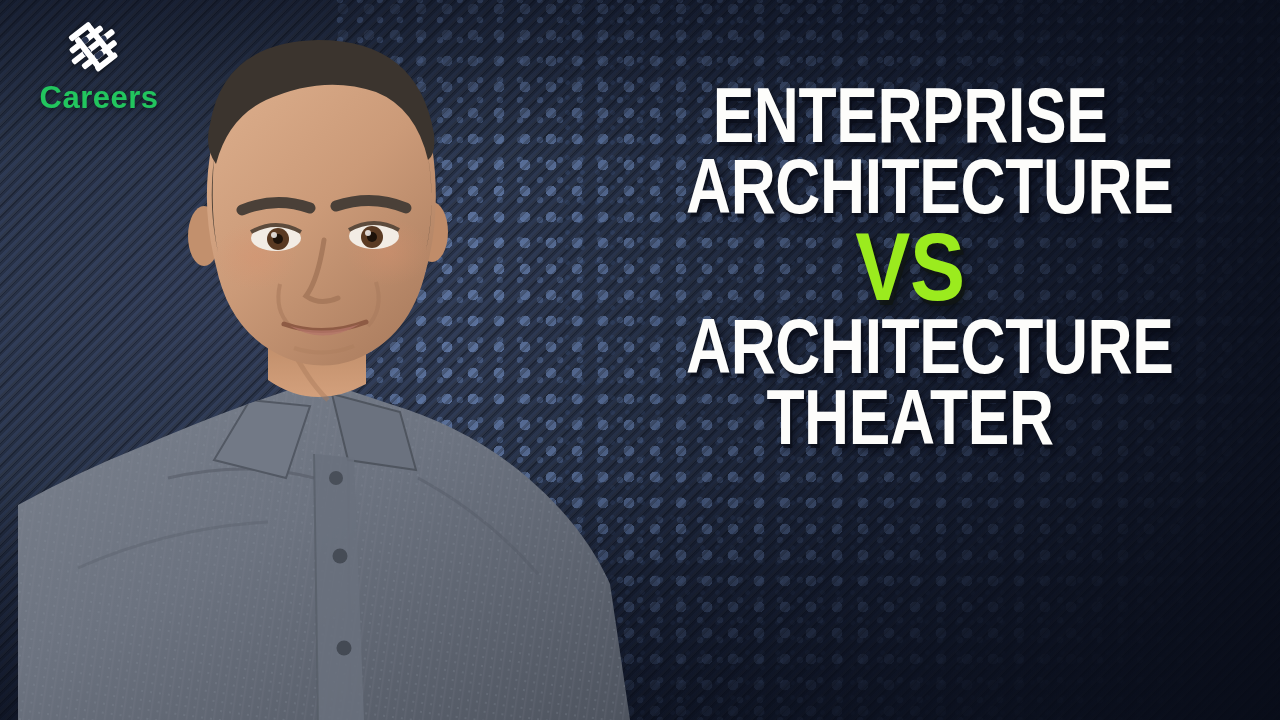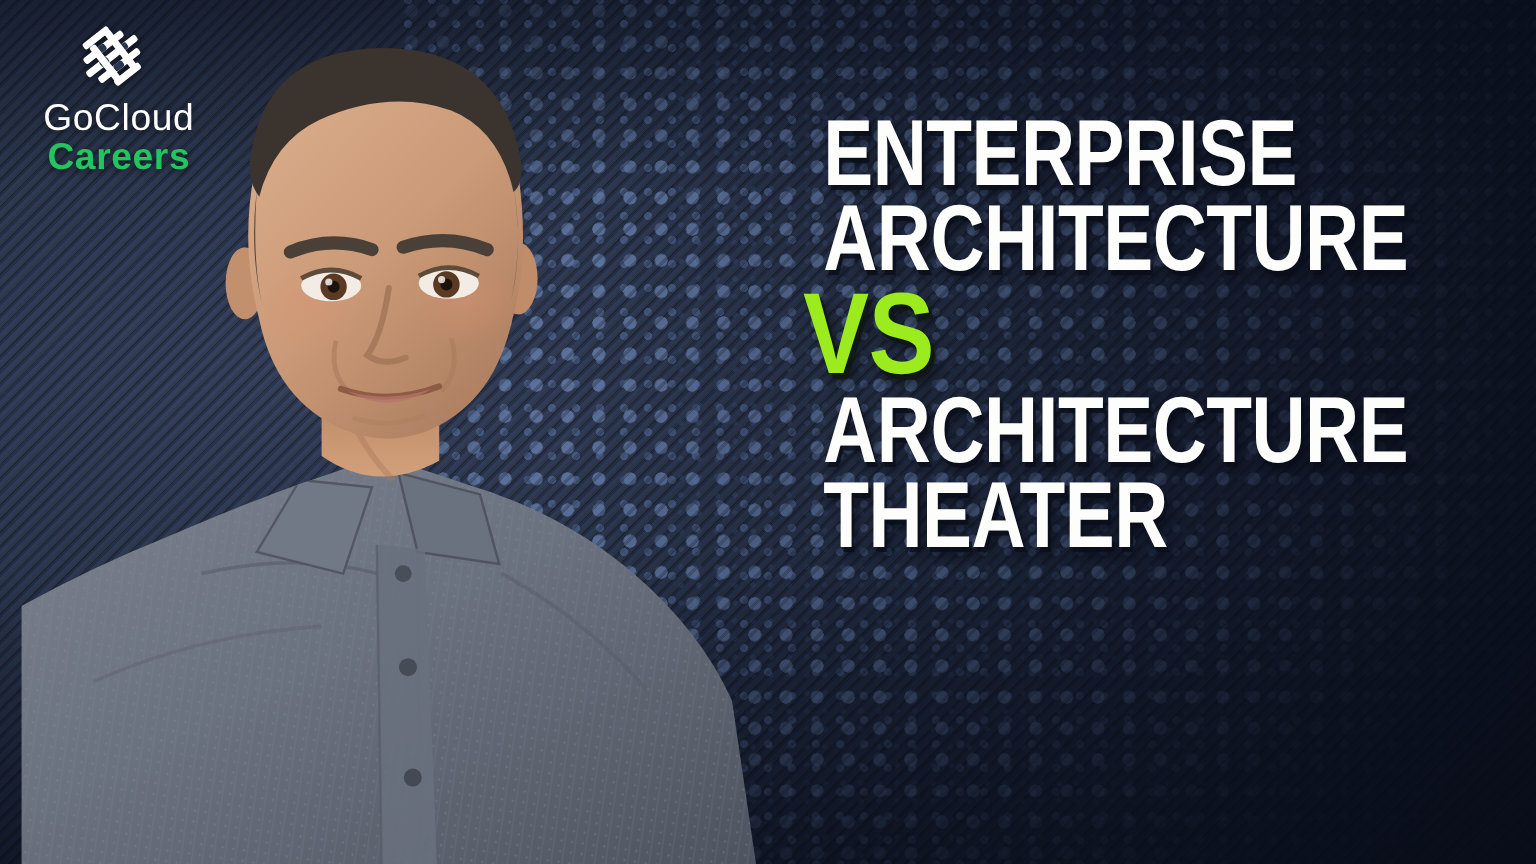--- a/index.html
+++ b/index.html
@@ -100,22 +100,22 @@
   
   .subject{
     position:absolute; left:18px; bottom:0;
     width:620px; height:712px;
   }
   .subject svg{ display:block; width:100%; height:100%; }
 
   
   .headline{
     position:absolute;
-    left:630px; top:94px; width:560px;
-    text-align:left;
+    left:630px; top:82px; width:560px;
+    text-align:center;
     color:#fdfdfb;
     font-family:"Liberation Sans", sans-serif;
     font-weight:700;
     text-transform:uppercase;
   }
   .hl{
     display:block;
     line-height:.86;
     letter-spacing:-0.5px;
     transform:scaleX(.80);
@@ -281,21 +281,20 @@
         <rect x="12" y="24" width="52" height="6" rx="2"></rect>
         <rect x="26" y="24" width="8" height="6" rx="2" fill="#2a3550"></rect>
         <rect x="46" y="24" width="8" height="6" rx="2" fill="#2a3550"></rect>
         <rect x="17" y="34" width="42" height="6" rx="2"></rect>
         <rect x="33" y="34" width="9" height="6" rx="2" fill="#2a3550"></rect>
         <rect x="26" y="44" width="26" height="6" rx="2"></rect>
         <rect x="44" y="8" width="6" height="40" rx="2"></rect>
         <rect x="27" y="10" width="6" height="36" rx="2"></rect>
       </g>
     </svg>
-    <div class="logo-go">GoCloud</div>
     <div class="logo-careers">Careers</div>
   </div>
 
   <div class="headline">
     <span class="hl l1">ENTERPRISE</span>
     <span class="hl l2">ARCHITECTURE</span>
     <span class="hl vs">VS</span>
     <span class="hl l3">ARCHITECTURE</span>
     <span class="hl l4">THEATER</span>
   </div>

